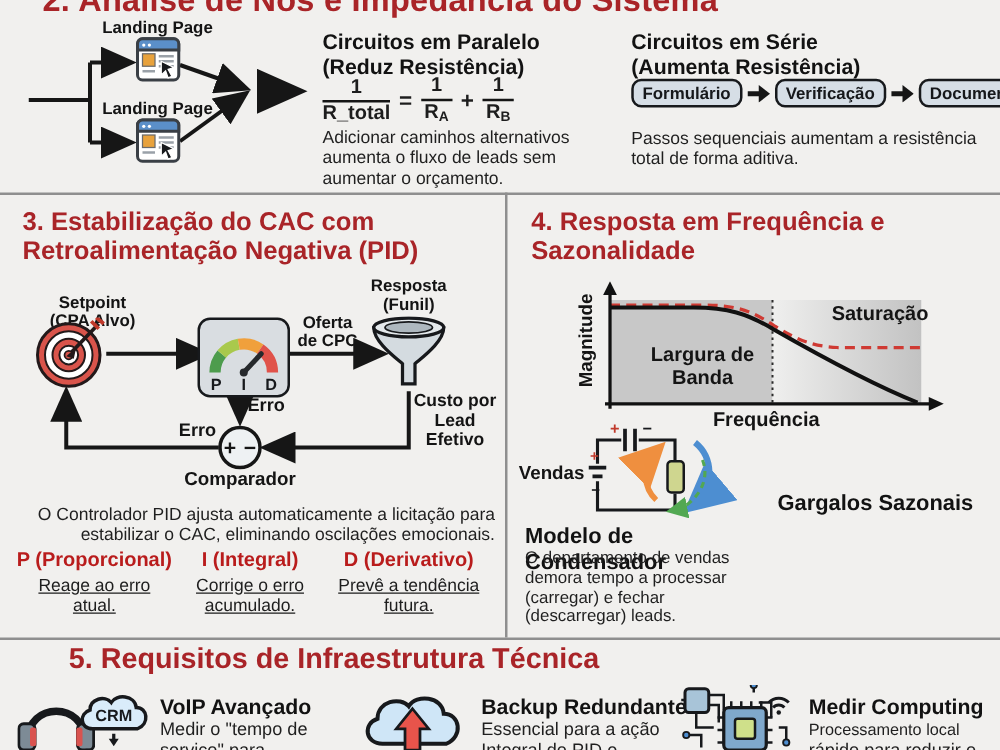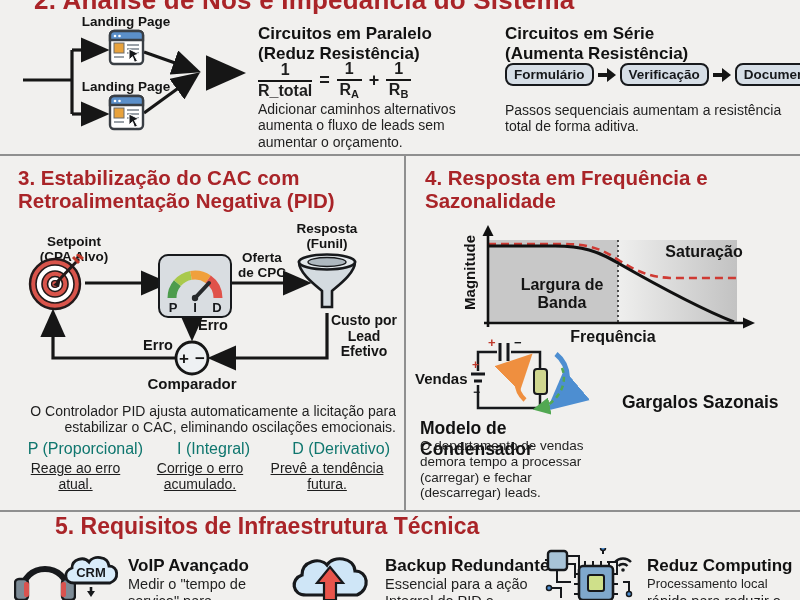--- a/index.html
+++ b/index.html
@@ -15,21 +15,21 @@
   .lbl{font-weight:bold;font-size:13.5px;line-height:1.12;text-align:center;color:#141414;}
   .divider{background:#8f8f8f;z-index:1;}
   .stepbox{display:inline-block;background:#d6dee6;border:2.5px solid #17191c;border-radius:8px;
            padding:2px 7px;font-weight:bold;font-size:13.5px;color:#16181b;white-space:nowrap;}
   .steprow{display:flex;align-items:center;gap:4px;}
   .frac{display:inline-block;text-align:center;font-weight:bold;font-size:16px;line-height:1.05;}
   .frac .num{display:block;border-bottom:2.5px solid #151515;padding:0 8px 1px;}
   .frac .den{display:block;padding-top:1px;}
   .sub{font-size:11px;vertical-align:-3px;}
   .op{font-weight:bold;font-size:18px;padding:0 2px;}
-  .term-h{font-weight:normal;font-size:16px;text-align:right;color:#0f766e;}
+  .term-h{font-weight:bold;font-size:16px;text-align:center;color:#b91c1c;}
   .term-d{font-size:14px;line-height:1.15;text-align:center;text-decoration:underline;}
   .item-h{font-weight:bold;font-size:17px;color:#121212;}
 </style>
 </head>
 <body>
 
 <svg class="trace" style="left:600px;top:0" width="200" height="160" viewBox="0 0 200 160">
   <g fill="none" stroke="#dcdad5" stroke-width="2">
     <polyline points="200,10 150,10 120,40 60,40"></polyline>
       <circle cx="55" cy="40" r="4" fill="#f1f0ee"></circle>
@@ -397,17 +397,17 @@
         <line x1="56" y1="18" x2="56" y2="13"></line>
         <line x1="64" y1="18" x2="64" y2="13"></line>
       <line x1="34" y1="26" x2="29" y2="26"></line>
         <line x1="34" y1="36" x2="29" y2="36"></line>
         <line x1="34" y1="46" x2="29" y2="46"></line>
       <line x1="68" y1="26" x2="73" y2="26"></line>
         <line x1="68" y1="36" x2="73" y2="36"></line>
         <line x1="68" y1="46" x2="73" y2="46"></line>
     </g>
   </svg>
-  <div class="abs z1 item-h" style="left:647px;top:556px;">Reduz Computing</div>
+  <div class="abs z1 item-h" style="left:647px;top:556px;">Medir Computing</div>
   <div class="abs z1 body-txt" style="left:647px;top:576px;font-size:13px;">Processamento local</div>
   <div class="abs z1 body-txt" style="left:647px;top:593px;font-size:14.5px;">rápido para reduzir o</div>
 
 </div>
 
 </body></html>

